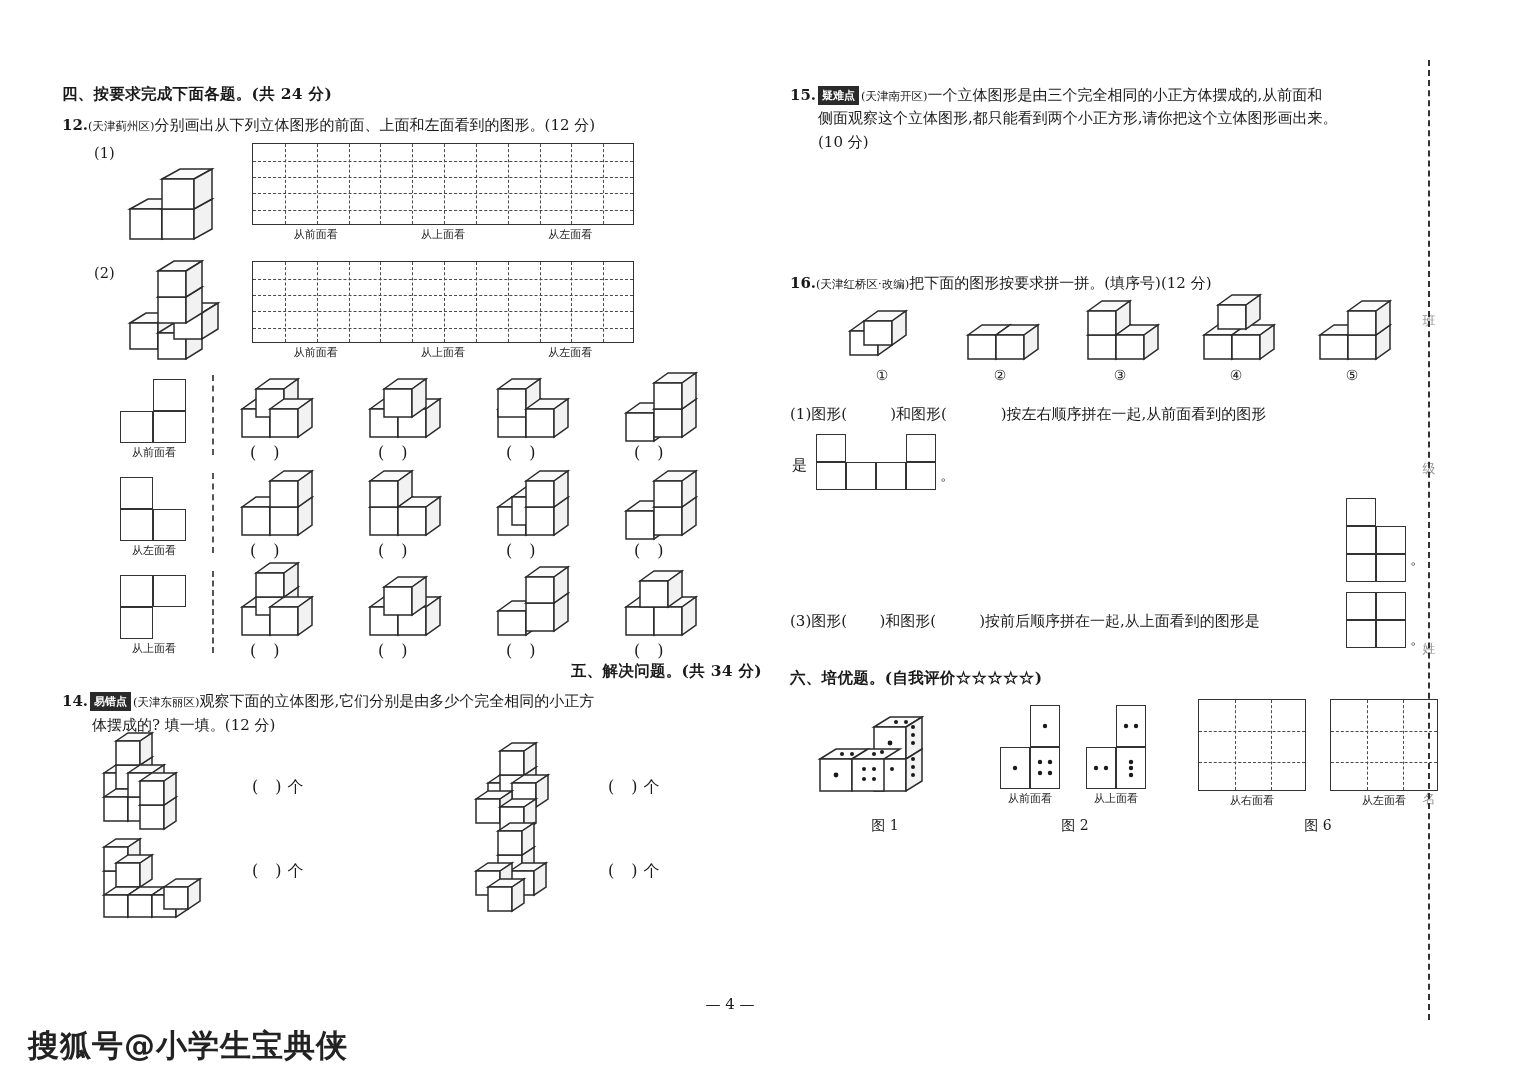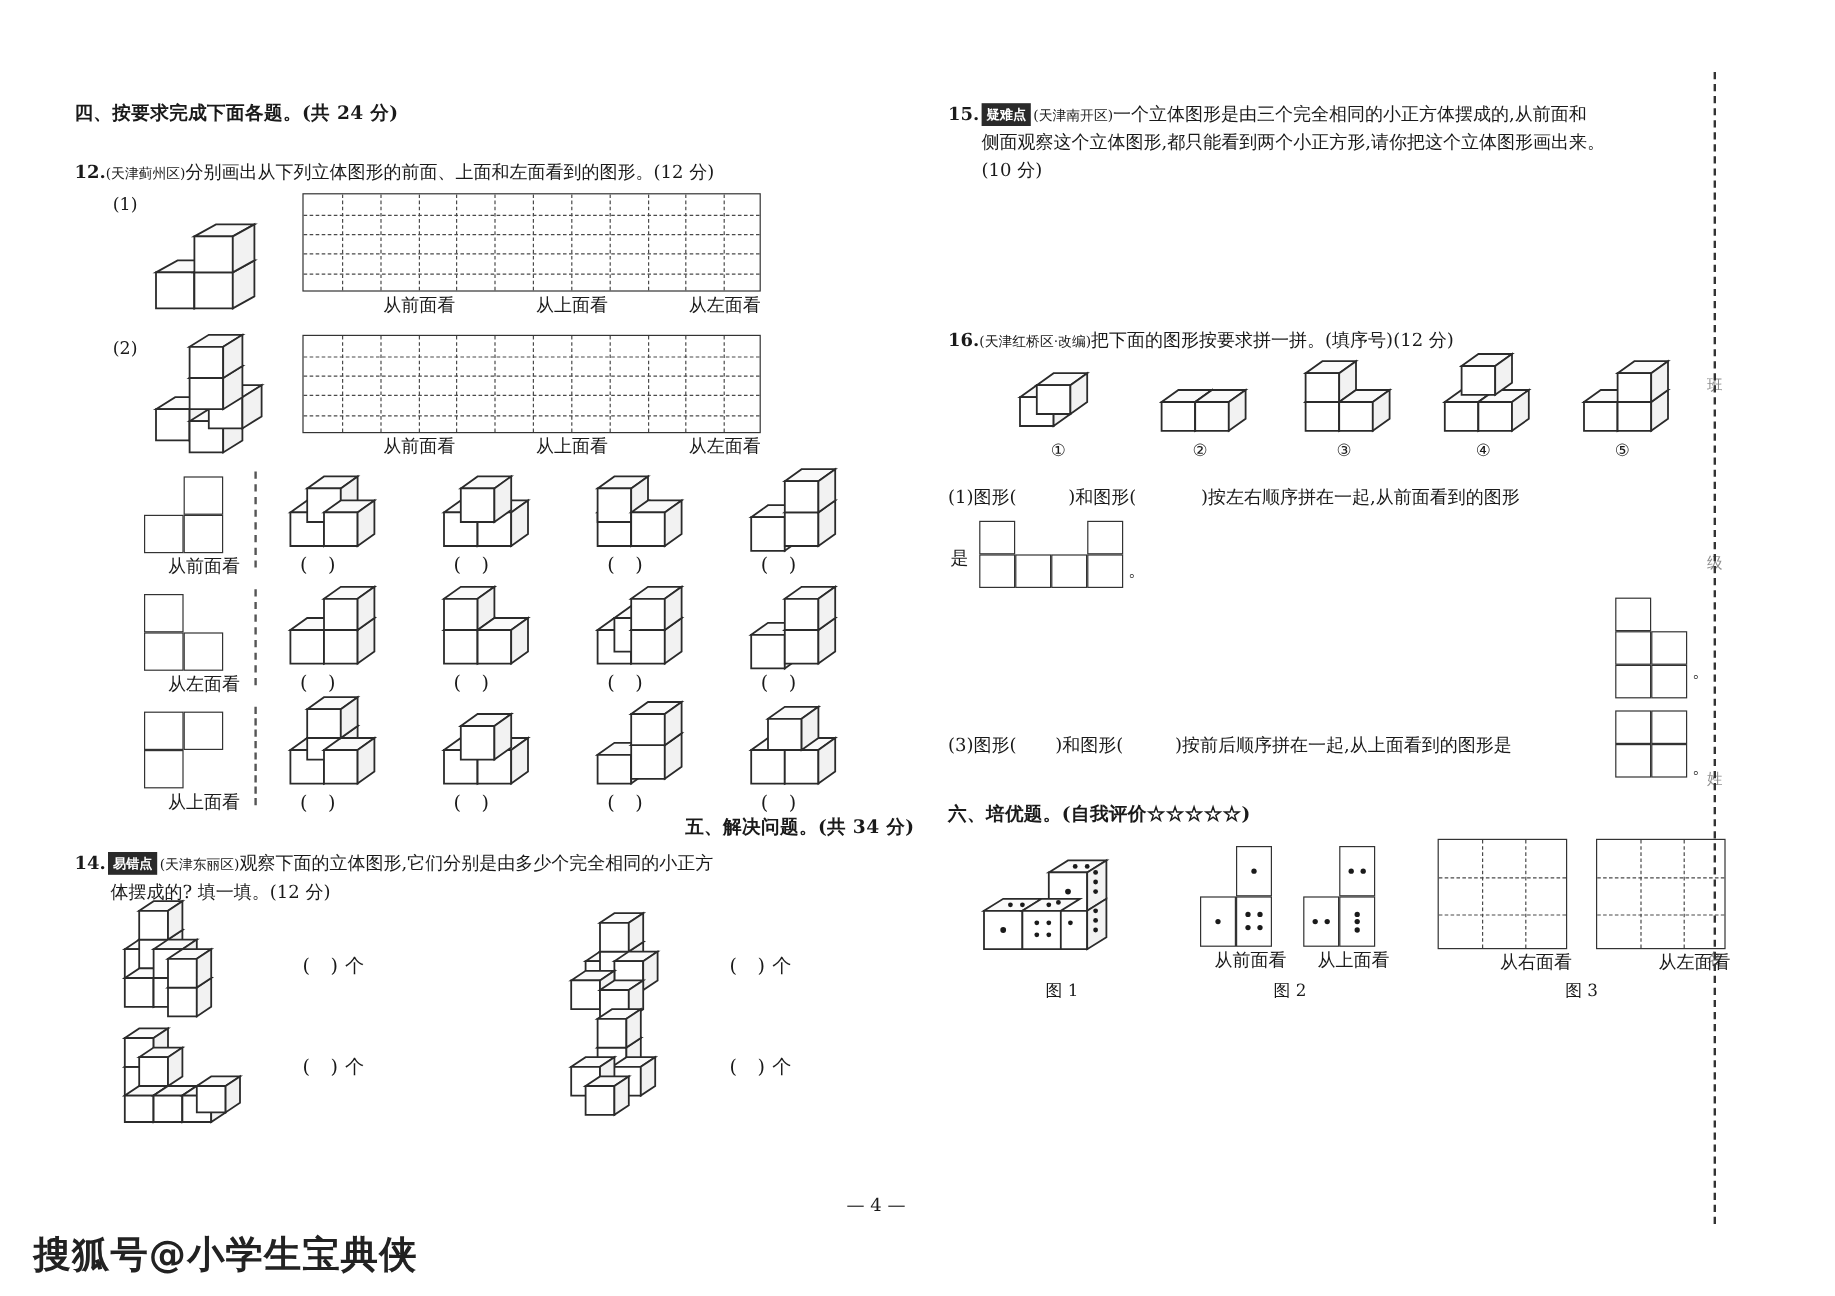--- a/index.html
+++ b/index.html
@@ -16,21 +16,21 @@
   
   .sec-head { font-size:15.5px; font-weight:bold; letter-spacing:.3px; }
   .q { font-size:15px; line-height:1.55; }
   .q .num { font-weight:bold; }
   .small-region { font-size:11.5px; }
   .tag {
     display:inline-block; background:#2a2a2a; color:#fff;
     font-size:11px; padding:1px 4px; margin:0 2px; vertical-align:1px;
     letter-spacing:0px; font-weight:bold;
   }
-  .view-lab { font-size:15px; text-align:right; white-space:nowrap; }
+  .view-lab { font-size:11px; text-align:center; white-space:nowrap; }
   .paren { font-size:15px; letter-spacing:6px; }
 
   
   #col-left  { position:absolute; left:62px;  top:84px;  width:700px; }
   #col-right { position:absolute; left:790px; top:84px;  width:660px; }
 
   
   #fold {
     position:absolute; left:1428px; top:60px; width:0; height:960px;
     border-left:2px dashed #333;
@@ -70,21 +70,21 @@
   .dot { fill:#1a1a1a; }
   .abs { position:absolute; }
 </style>
 </head>
 <body>
 
 <div class="page">
 
   <div id="col-left">
 
-    <div style="margin-bottom:27px;">
+    <div style="margin-bottom:9px;">
       <span class="sec-head">四、按要求完成下面各题。</span><span class="sec-head">(共 24 分)</span>
     </div>
 
     <div class="q" style="margin-bottom:6px;">
       <span class="num">12.</span><span class="small-region">(天津蓟州区)</span><span>分别画出从下列立体图形的前面、上面和左面看到的图形。</span><span>(12 分)</span>
     </div>
 
     <div style="position:relative; height:108px;">
       <span class="abs" style="left:32px; top:2px; font-size:14.5px;">(1)</span>
 
@@ -699,21 +699,21 @@
       <div class="view-lab abs" style="left:404px; top:94px; width:116px;">从右面看</div>
 
       <div class="dotgrid abs" style="left:540px; top:0; width:108px; height:92px;">
         <div class="v" style="left:36px"></div>
           <div class="v" style="left:72px"></div>
         <div class="h" style="top:30.6px"></div>
           <div class="h" style="top:61.3px"></div>
       </div>
       <div class="view-lab abs" style="left:536px; top:94px; width:116px;">从左面看</div>
 
-      <div class="abs" style="left:470px; top:118px; width:116px; text-align:center; font-size:14px;">图 3</div>
+      <div class="abs" style="left:470px; top:118px; width:116px; text-align:center; font-size:14px;">图 6</div>
     </div>
   </div>
 
   <div id="fold"></div>
   <div class="fold-char" style="top:312px;">班</div>
   <div class="fold-char" style="top:460px;">级</div>
   <div class="fold-char" style="top:640px;">姓</div>
   <div class="fold-char" style="top:790px;">名</div>
 
   <div id="pagenum">— 4 —</div>

